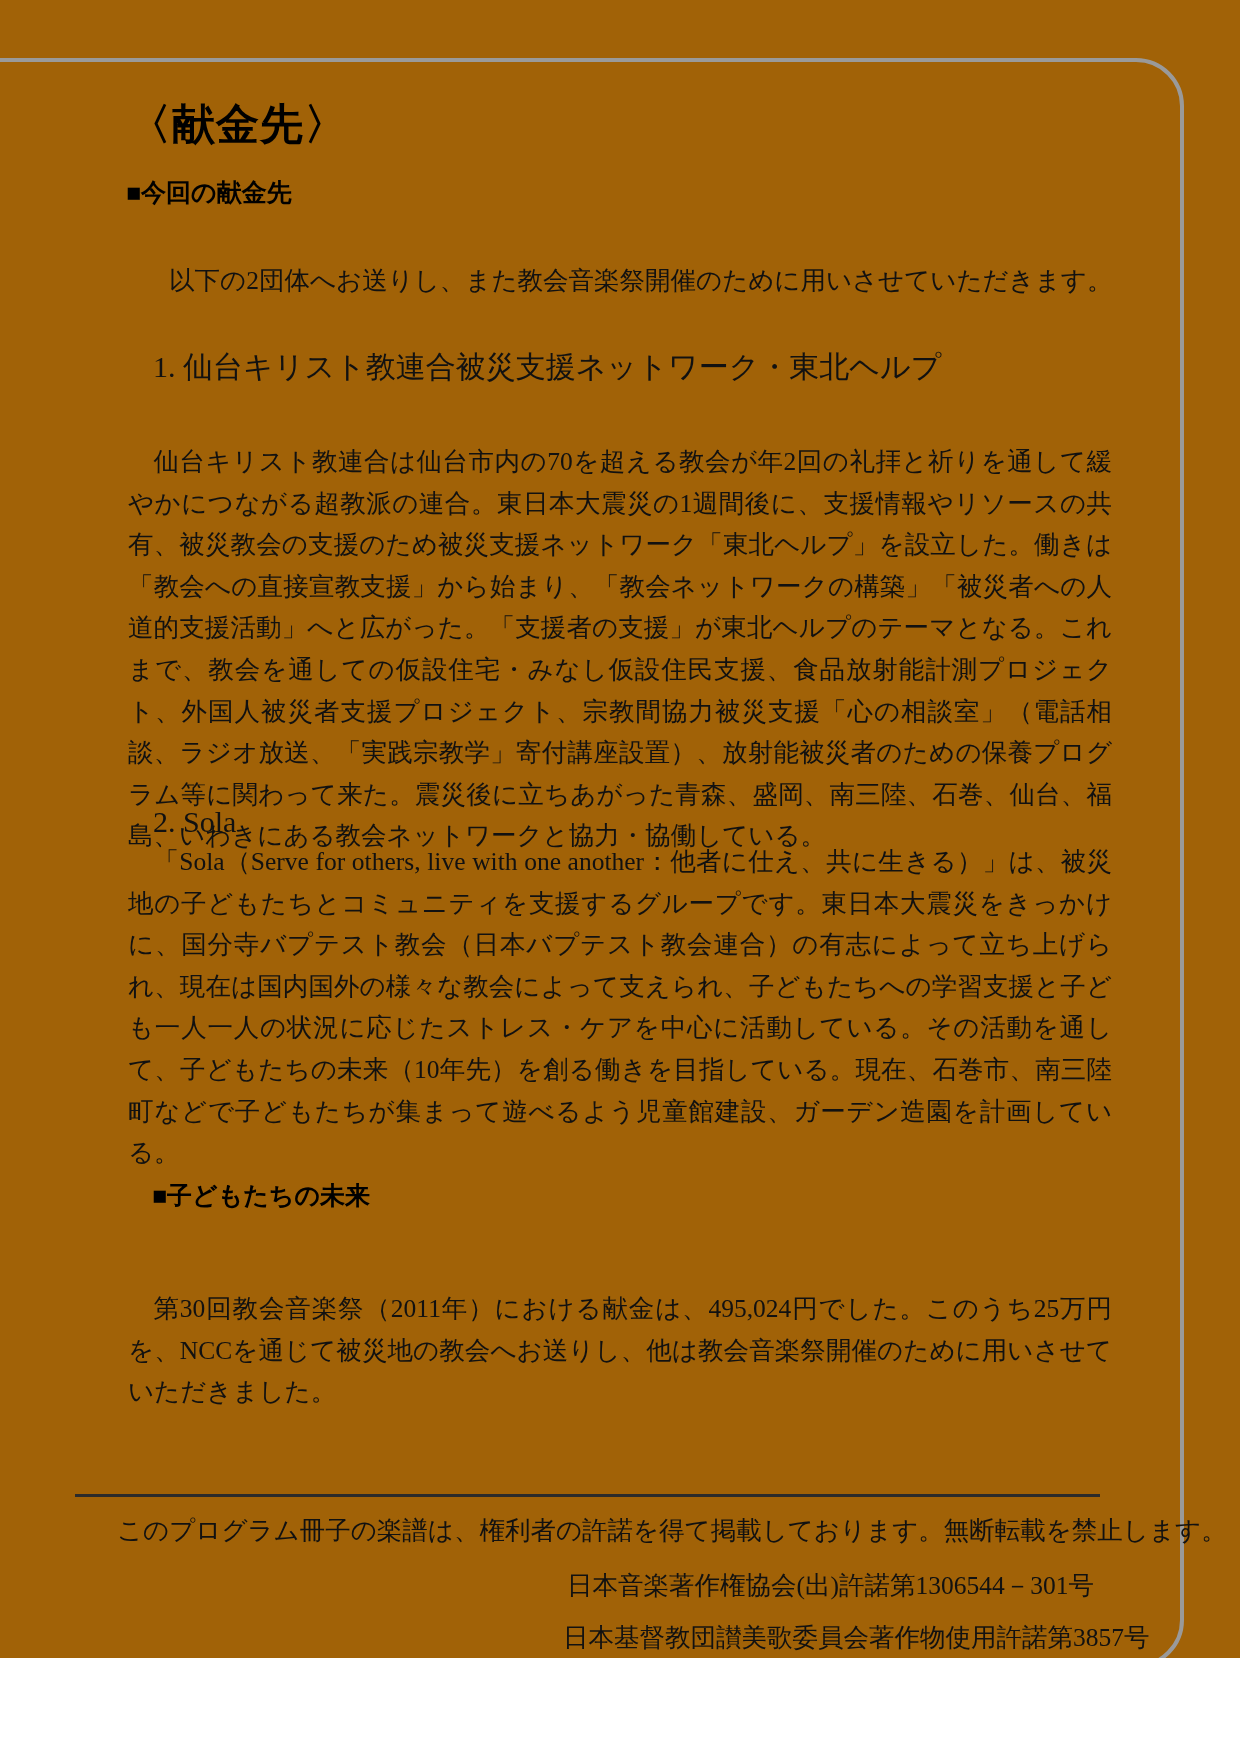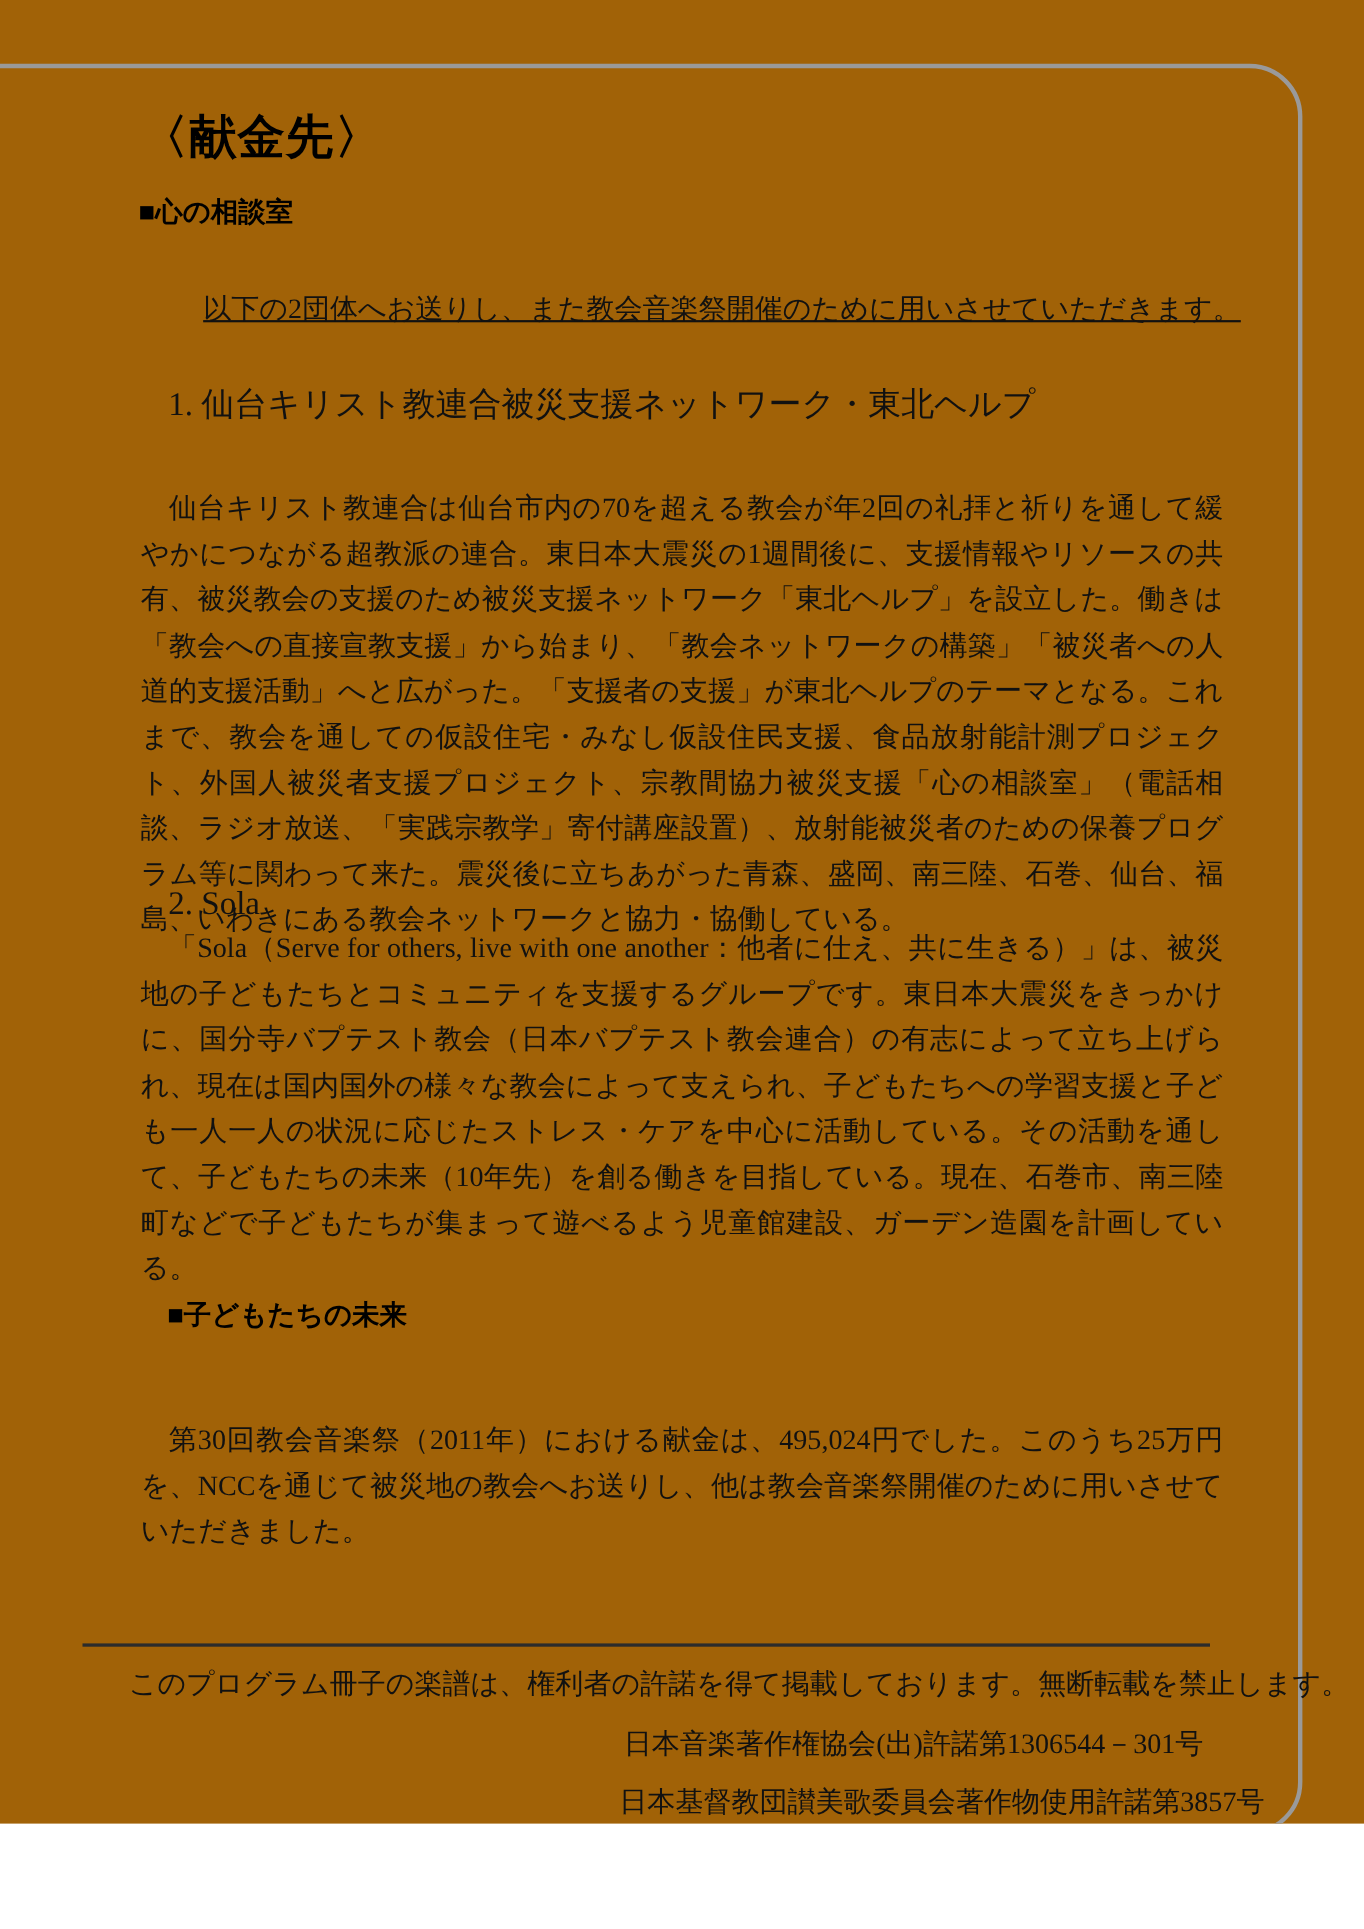--- a/index.html
+++ b/index.html
@@ -33,21 +33,21 @@
     white-space:nowrap;
   }
   .h-current{left:126px;top:176px;}
   .h-previous{left:152px;top:1179px;}
   .body-text{
     position:absolute;left:128px;width:984px;
     font-size:25.5px;line-height:41.6px;
     text-align:justify;text-justify:inter-character;
     text-indent:1em;color:#111;
   }
-  .intro{top:260px;width:1000px;text-align:right;text-decoration:underline;}
+  .intro{top:260px;width:1000px;text-align:center;}
   .org-title{
     position:absolute;left:153px;
     font-size:30px;color:#111;white-space:nowrap;
   }
   .t-org1{top:347px;}
   .t-org2{top:805px;}
   .p-org1{top:405px;margin-top:36px;}
   .p-org2{top:841px;}
   .p-prev{top:1288px;}
   .legal-divider{
@@ -82,21 +82,21 @@
 </style>
 </head>
 <body>
 
 <div class="page">
 
   <div class="frame"></div>
 
   <div class="doc-title">〈献金先〉</div>
 
-  <div class="sec-heading h-current">■心の相談室</div>
+  <div class="sec-heading h-current">■今回の献金先</div>
 
   <div class="body-text intro">以下の2団体へお送りし、また教会音楽祭開催のために用いさせていただきます。</div>
 
   <div class="org-title t-org1">1. 仙台キリスト教連合被災支援ネットワーク・東北ヘルプ</div>
   <div class="body-text p-org1">仙台キリスト教連合は仙台市内の70を超える教会が年2回の礼拝と祈りを通して緩やかにつながる超教派の連合。東日本大震災の1週間後に、支援情報やリソースの共有、被災教会の支援のため被災支援ネットワーク「東北ヘルプ」を設立した。働きは「教会への直接宣教支援」から始まり、「教会ネットワークの構築」「被災者への人道的支援活動」へと広がった。「支援者の支援」が東北ヘルプのテーマとなる。これまで、教会を通しての仮設住宅・みなし仮設住民支援、食品放射能計測プロジェクト、外国人被災者支援プロジェクト、宗教間協力被災支援「心の相談室」（電話相談、ラジオ放送、「実践宗教学」寄付講座設置）、放射能被災者のための保養プログラム等に関わって来た。震災後に立ちあがった青森、盛岡、南三陸、石巻、仙台、福島、いわきにある教会ネットワークと協力・協働している。</div>
 
   <div class="org-title t-org2">2. Sola</div>
   <div class="body-text p-org2">「Sola（Serve for others, live with one another：他者に仕え、共に生きる）」は、被災地の子どもたちとコミュニティを支援するグループです。東日本大震災をきっかけに、国分寺バプテスト教会（日本バプテスト教会連合）の有志によって立ち上げられ、現在は国内国外の様々な教会によって支えられ、子どもたちへの学習支援と子ども一人一人の状況に応じたストレス・ケアを中心に活動している。その活動を通して、子どもたちの未来（10年先）を創る働きを目指している。現在、石巻市、南三陸町などで子どもたちが集まって遊べるよう児童館建設、ガーデン造園を計画している。</div>
 
   <div class="sec-heading h-previous">■子どもたちの未来</div>

